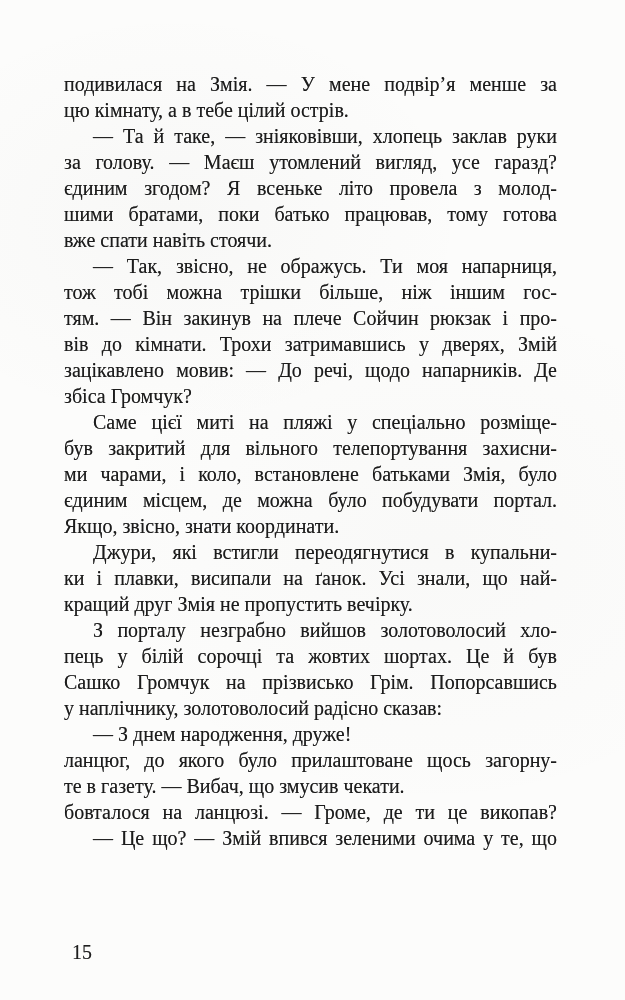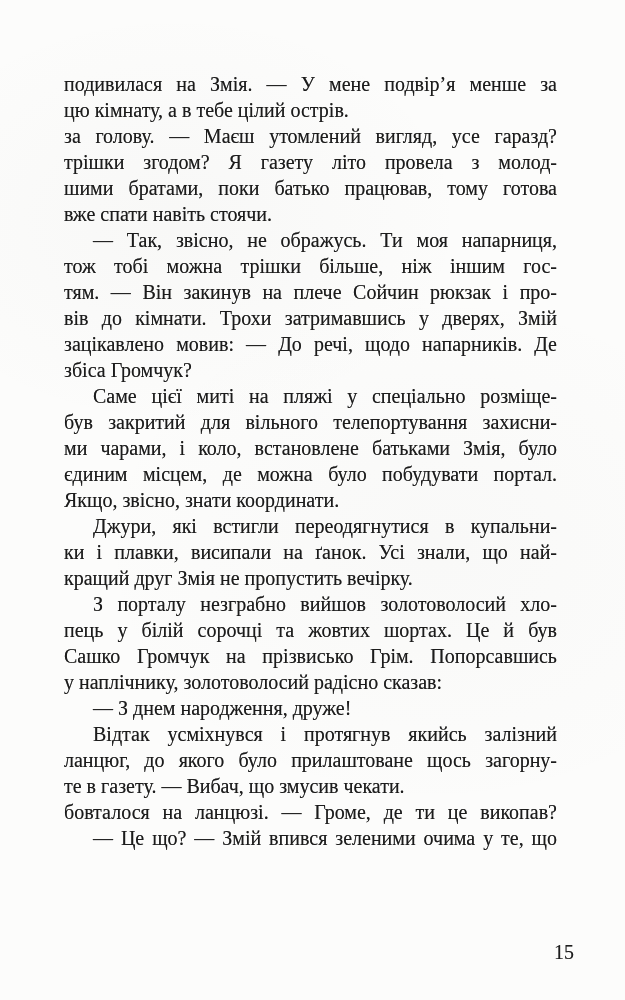--- a/index.html
+++ b/index.html
@@ -34,38 +34,39 @@
   }
   .line.left {
     text-align-last: left;
   }
   .line.indent {
     text-indent: 29px;
   }
   .page-number {
     position: absolute;
     top: 939px;
-    left: 81px;
+    left: 72px;
     width: 493px;
-    text-align: right;
+    text-align: left;
     font-size: 20px;
     line-height: 26px;
     color: #1e1e1e;
     text-shadow: 0 0 0.3px rgba(20,20,20,0.5);
   }
 </style>
 </head>
 <body>
 
 <div class="page">
   <div class="text-block">
       <div class="line">подивилася на Змія. — У мене подвір’я менше за</div>
       <div class="line left">цю кімнату, а в тебе цілий острів.</div>
+      <div class="line indent">— Та й таке, — зніяковівши, хлопець заклав руки</div>
       <div class="line">за голову. — Маєш утомлений вигляд, усе гаразд?</div>
-      <div class="line">трішки згодом? Я газету літо провела з молод-</div>
+      <div class="line">єдиним згодом? Я всеньке літо провела з молод-</div>
       <div class="line">шими братами, поки батько працював, тому готова</div>
       <div class="line left">вже спати навіть стоячи.</div>
       <div class="line indent">— Так, звісно, не ображусь. Ти моя напарниця,</div>
       <div class="line">тож тобі можна трішки більше, ніж іншим гос-</div>
       <div class="line">тям. — Він закинув на плече Сойчин рюкзак і про-</div>
       <div class="line">вів до кімнати. Трохи затримавшись у дверях, Змій</div>
       <div class="line">зацікавлено мовив: — До речі, щодо напарників. Де</div>
       <div class="line left">збіса Громчук?</div>
       <div class="line indent">Саме цієї миті на пляжі у спеціально розміще-</div>
       <div class="line">був закритий для вільного телепортування захисни-</div>
@@ -73,20 +74,19 @@
       <div class="line">єдиним місцем, де можна було побудувати портал.</div>
       <div class="line left">Якщо, звісно, знати координати.</div>
       <div class="line indent">Джури, які встигли переодягнутися в купальни-</div>
       <div class="line">ки і плавки, висипали на ґанок. Усі знали, що най-</div>
       <div class="line left">кращий друг Змія не пропустить вечірку.</div>
       <div class="line indent">З порталу незграбно вийшов золотоволосий хло-</div>
       <div class="line">пець у білій сорочці та жовтих шортах. Це й був</div>
       <div class="line">Сашко Громчук на прізвисько Грім. Попорсавшись</div>
       <div class="line left">у наплічнику, золотоволосий радісно сказав:</div>
       <div class="line indent left">— З днем народження, друже!</div>
-      <div class="line indent">Відтак усміхнувся і протягнув якийсь залізний</div>
       <div class="line">ланцюг, до якого було прилаштоване щось загорну-</div>
       <div class="line left">те в газету. — Вибач, що змусив чекати.</div>
       <div class="line">бовталося на ланцюзі. — Громе, де ти це викопав?</div>
       <div class="line indent">— Це що? — Змій впився зеленими очима у те, що</div>
     </div>
   <div class="page-number">15</div>
 </div>
 
 </body></html>

